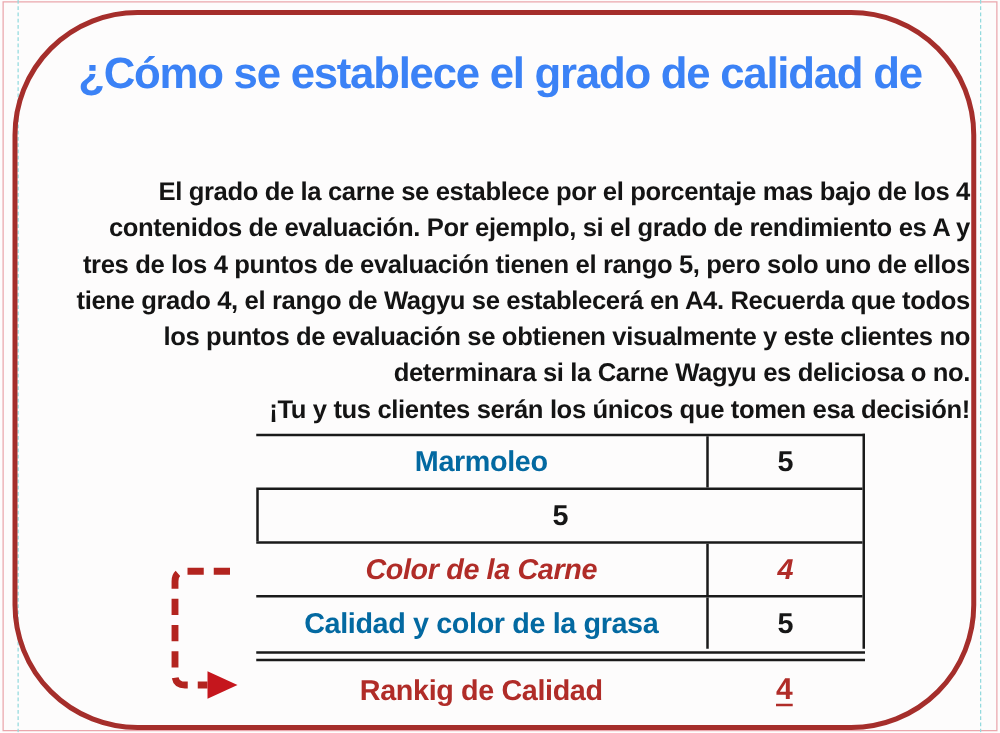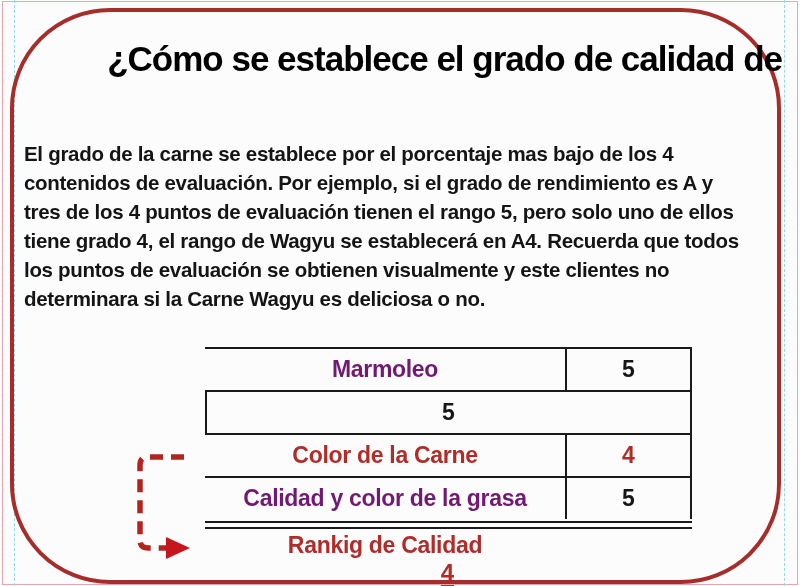--- a/index.html
+++ b/index.html
@@ -12,45 +12,45 @@
   
   .guide{position:absolute;top:0;bottom:0;width:0;border-left:1px dashed #93dade;}
   .guide.left{left:14px;}
   .guide.right{left:784px;}
   
   .round-border{
     position:absolute;left:10px;top:8px;width:763px;height:568px;
     border:4px solid #a52e2b;border-radius:100px;
   }
   .title{
-    position:absolute;left:18px;top:36px;width:764px;text-align:right;
-    color:#000000;font-size:35px;font-weight:800;letter-spacing:-1px;line-height:46px;
+    position:absolute;left:18px;top:36px;width:764px;text-align:center;
+    color:#3b82f6;font-size:35px;font-weight:800;letter-spacing:-1px;line-height:46px;
   }
   .body-text{
-    position:absolute;left:24px;top:139px;width:752px;text-align:left;
+    position:absolute;left:24px;top:139px;width:752px;text-align:right;
     color:#141414;font-size:20.5px;font-weight:bold;letter-spacing:-0.3px;line-height:29px;
   }
   
   .grade-table{
     position:absolute;left:205px;top:347px;width:485px;
     border-top:2px solid #1a1a1a;border-right:2px solid #1a1a1a;
   }
   .t-row{display:flex;height:41px;border-bottom:2px solid #1a1a1a;}
   .t-row:last-of-type{border-bottom:none;text-align:right;}
   .t-label{width:360px;display:flex;align-items:center;justify-content:center;
-    font-size:23px;font-weight:bold;color:#701a75;letter-spacing:-0.3px;}
+    font-size:23px;font-weight:bold;color:#0369a1;letter-spacing:-0.3px;}
   .t-value{flex:1;display:flex;align-items:center;justify-content:center;
     border-left:2px solid #1a1a1a;font-size:23px;font-weight:bold;color:#161616;}
-  .t-row.red .t-label,.t-row.red .t-value{color:#b02c28;}
+  .t-row.red .t-label,.t-row.red .t-value{color:#b02c28;font-style:italic;}
   .double-rule{
     position:absolute;left:205px;top:521px;width:487px;height:4px;
     border-top:2px solid #1a1a1a;border-bottom:2px solid #1a1a1a;
   }
   .summary-row{
-    position:absolute;left:205px;top:532px;width:485px;display:flex;height:40px;flex-direction:column;
+    position:absolute;left:205px;top:532px;width:485px;display:flex;height:40px;
   }
   .s-label{width:360px;text-align:center;font-size:23px;font-weight:bold;color:#b02c28;
     display:flex;align-items:center;justify-content:center;letter-spacing:-0.3px;}
   .s-value{flex:1;display:flex;align-items:center;justify-content:center;
     font-size:24px;font-weight:bold;color:#b02c28;}
   .s-value span{text-decoration:underline;text-decoration-thickness:2px;text-underline-offset:4px;}
   .arrow-svg{position:absolute;left:100px;top:420px;}
 </style>
 </head>
 <body>
@@ -66,20 +66,21 @@
     <div>¿Cómo se establece el grado de calidad de</div>
   </div>
 
   <div class="body-text">
     <div>El grado de la carne se establece por el porcentaje mas bajo de los 4</div>
     <div>contenidos de evaluación. Por ejemplo, si el grado de rendimiento es A y</div>
     <div>tres de los 4 puntos de evaluación tienen el rango 5, pero solo uno de ellos</div>
     <div>tiene grado 4, el rango de Wagyu se establecerá en A4. Recuerda que todos</div>
     <div>los puntos de evaluación se obtienen visualmente y este clientes no</div>
     <div>determinara si la Carne Wagyu es deliciosa o no.</div>
+    <div>¡Tu y tus clientes serán los únicos que tomen esa decisión!</div>
   </div>
 
   <div class="grade-table">
     <div class="t-row">
       <div class="t-label">Marmoleo</div>
       <div class="t-value">5</div>
     </div>
     <div class="t-row">
       <div class="t-value">5</div>
     </div>

